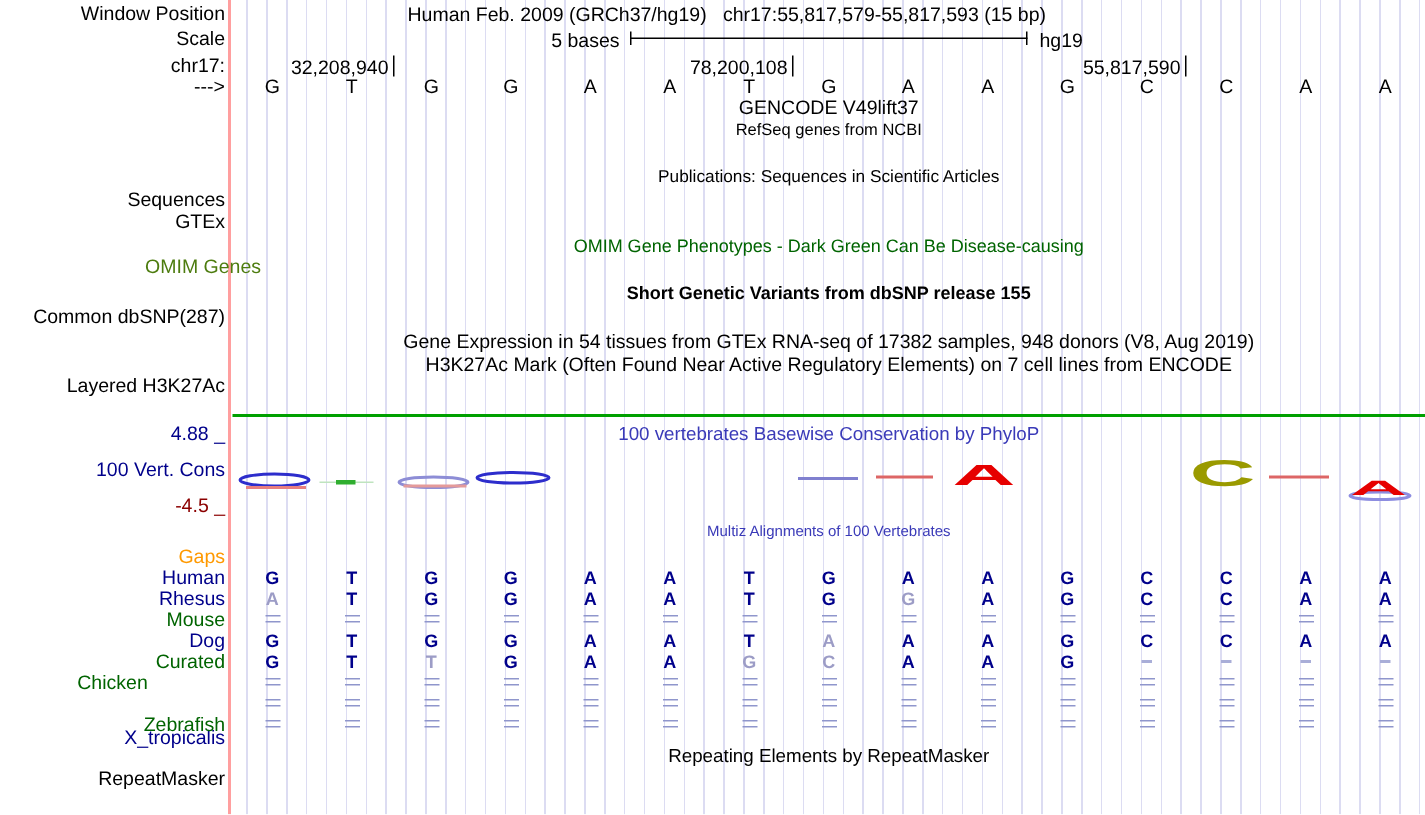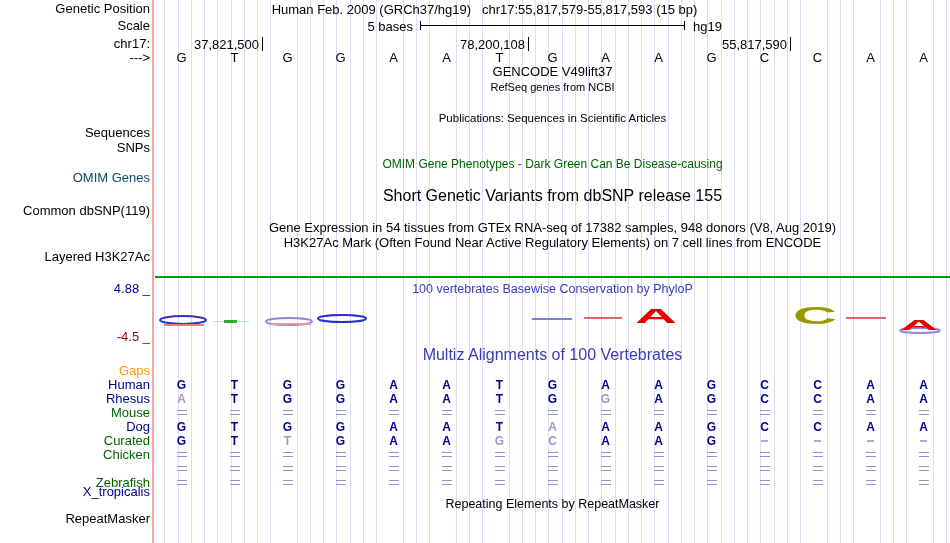--- a/index.html
+++ b/index.html
@@ -49,43 +49,44 @@
       <rect x="269" y="323" width="42" height="2" fill="#e49a9a"></rect>
       <ellipse cx="342" cy="318.5" rx="24" ry="3.5" fill="none" stroke="#2d2dcc" stroke-width="2"></ellipse>
       <rect x="532" y="318" width="40" height="2" fill="#8080cf"></rect>
       <rect x="584" y="317" width="38" height="2" fill="#dd6666"></rect>
       <text x="656" y="323" text-anchor="middle" font-size="19.32px" font-weight="bold" font-family="&quot;Liberation Sans&quot;, sans-serif" fill="#e60000" textLength="42" lengthAdjust="spacingAndGlyphs">A</text>
       <text x="815" y="324" text-anchor="middle" font-size="24.839999999999996px" font-weight="bold" font-family="&quot;Liberation Sans&quot;, sans-serif" fill="#9a9a00" textLength="44" lengthAdjust="spacingAndGlyphs">C</text>
       <rect x="846" y="317" width="40" height="2" fill="#dd6666"></rect>
       <ellipse cx="920" cy="330.5" rx="20" ry="2.5" fill="none" stroke="#8d8de0" stroke-width="2"></ellipse>
       <text x="919" y="330" text-anchor="middle" font-size="13.799999999999999px" font-weight="bold" font-family="&quot;Liberation Sans&quot;, sans-serif" fill="#e60000" textLength="38" lengthAdjust="spacingAndGlyphs">A</text>
     </svg>
-<div class="lbl" style="top: 1px; color: rgb(0, 0, 0);">Genetic Position</div>
+<div class="lbl" style="top: 1px; color: rgb(0, 0, 0);">Window Position</div>
     <div class="lbl" style="top: 18px; color: rgb(0, 0, 0);">Scale</div>
     <div class="lbl" style="top: 36px; color: rgb(0, 0, 0);">chr17:</div>
     <div class="lbl" style="top: 50px; color: rgb(0, 0, 0);">---&gt;</div>
     <div class="lbl" style="top: 125px; color: rgb(0, 0, 0);">Sequences</div>
-    <div class="lbl" style="top: 140px; color: rgb(0, 0, 0);">SNPs</div>
-    <div class="lbl" style="top: 170px; color: #0c4a6e;">OMIM Genes</div>
-    <div class="lbl" style="top: 203px; color: rgb(0, 0, 0);">Common dbSNP(119)</div>
+    <div class="lbl" style="top: 140px; color: rgb(0, 0, 0);">GTEx</div>
+    <div class="lbl" style="top: 170px; color: #4d7c0f; margin-left: 24px;">OMIM Genes</div>
+    <div class="lbl" style="top: 203px; color: rgb(0, 0, 0);">Common dbSNP(287)</div>
     <div class="lbl" style="top: 249px; color: rgb(0, 0, 0);">Layered H3K27Ac</div>
     <div class="lbl" style="top: 281px; color: rgb(0, 0, 139);">4.88 _</div>
+    <div class="lbl" style="top: 305px; color: rgb(0, 0, 139);">100 Vert. Cons</div>
     <div class="lbl" style="top: 329px; color: rgb(139, 0, 0);">-4.5 _</div>
     <div class="lbl" style="top: 511px; color: rgb(0, 0, 0);">RepeatMasker</div>
     <div class="ctr" style="top: 64px; color: rgb(0, 0, 0); font-size: 13px;">GENCODE V49lift37</div>
     <div class="ctr" style="top: 80px; color: rgb(0, 0, 0); font-size: 11px;">RefSeq genes from NCBI</div>
     <div class="ctr" style="top: 111px; color: rgb(0, 0, 0); font-size: 11.5px;">Publications: Sequences in Scientific Articles</div>
     <div class="ctr" style="top: 157px; color: rgb(0, 100, 0); font-size: 12px;">OMIM Gene Phenotypes - Dark Green Can Be Disease-causing</div>
-    <div class="ctr" style="top: 188px; color: rgb(0, 0, 0); font-size: 16px;">Short Genetic Variants from dbSNP release 155</div>
+    <div class="ctr" style="top: 188px; color: rgb(0, 0, 0); font-size: 12px; font-weight: bold;">Short Genetic Variants from dbSNP release 155</div>
     <div class="ctr" style="top: 220px; color: rgb(0, 0, 0); font-size: 13px;">Gene Expression in 54 tissues from GTEx RNA-seq of 17382 samples, 948 donors (V8, Aug 2019)</div>
     <div class="ctr" style="top: 235px; color: rgb(0, 0, 0); font-size: 13px;">H3K27Ac Mark (Often Found Near Active Regulatory Elements) on 7 cell lines from ENCODE</div>
     <div class="ctr" style="top: 282px; color: rgb(58, 58, 184); font-size: 12.5px;">100 vertebrates Basewise Conservation by PhyloP</div>
-    <div class="ctr" style="top: 347px; color: rgb(58, 58, 184); font-size: 16px;">Multiz Alignments of 100 Vertebrates</div>
+    <div class="ctr" style="top: 347px; color: rgb(58, 58, 184); font-size: 10px;">Multiz Alignments of 100 Vertebrates</div>
     <div class="ctr" style="top: 497px; color: rgb(0, 0, 0); font-size: 12.5px;">Repeating Elements by RepeatMasker</div>
-    <div class="rlabel" style="left: 137px; top: 37px;">37,821,500</div>
+    <div class="rlabel" style="left: 137px; top: 37px;">32,208,940</div>
     <div class="rtick" style="left: 262px; top: 37px;"></div>
     <div class="rlabel" style="left: 403px; top: 37px;">78,200,108</div>
     <div class="rtick" style="left: 528px; top: 37px;"></div>
     <div class="rlabel" style="left: 665px; top: 37px;">55,817,590</div>
     <div class="rtick" style="left: 790px; top: 37px;"></div>
     <div class="base" style="left: 171.5px; top: 50px;">G</div>
     <div class="base" style="left: 224.5px; top: 50px;">T</div>
     <div class="base" style="left: 277.5px; top: 50px;">G</div>
     <div class="base" style="left: 330.5px; top: 50px;">G</div>
     <div class="base" style="left: 383.5px; top: 50px;">A</div>
@@ -173,21 +174,21 @@
     <div class="alnbase" style="left: 437.5px; top: 434px; color: rgb(0, 0, 139);">A</div>
     <div class="alnbase" style="left: 490.5px; top: 434px; color: rgb(156, 156, 198);">G</div>
     <div class="alnbase" style="left: 543.5px; top: 434px; color: rgb(156, 156, 198);">C</div>
     <div class="alnbase" style="left: 596.5px; top: 434px; color: rgb(0, 0, 139);">A</div>
     <div class="alnbase" style="left: 649.5px; top: 434px; color: rgb(0, 0, 139);">A</div>
     <div class="alnbase" style="left: 702.5px; top: 434px; color: rgb(0, 0, 139);">G</div>
     <div class="dashmark" style="left: 761px; top: 440px;"></div>
     <div class="dashmark" style="left: 814px; top: 440px;"></div>
     <div class="dashmark" style="left: 867px; top: 440px;"></div>
     <div class="dashmark" style="left: 920px; top: 440px;"></div>
-    <div class="lbl" style="top: 447px; color: rgb(0, 100, 0);">Chicken</div>
+    <div class="lbl" style="top: 447px; color: rgb(0, 100, 0); text-align: center;">Chicken</div>
     <div class="gapmark" style="left: 176.5px; top: 452px;"></div>
     <div class="gapmark" style="left: 229.5px; top: 452px;"></div>
     <div class="gapmark" style="left: 282.5px; top: 452px;"></div>
     <div class="gapmark" style="left: 335.5px; top: 452px;"></div>
     <div class="gapmark" style="left: 388.5px; top: 452px;"></div>
     <div class="gapmark" style="left: 441.5px; top: 452px;"></div>
     <div class="gapmark" style="left: 494.5px; top: 452px;"></div>
     <div class="gapmark" style="left: 547.5px; top: 452px;"></div>
     <div class="gapmark" style="left: 600.5px; top: 452px;"></div>
     <div class="gapmark" style="left: 653.5px; top: 452px;"></div>

